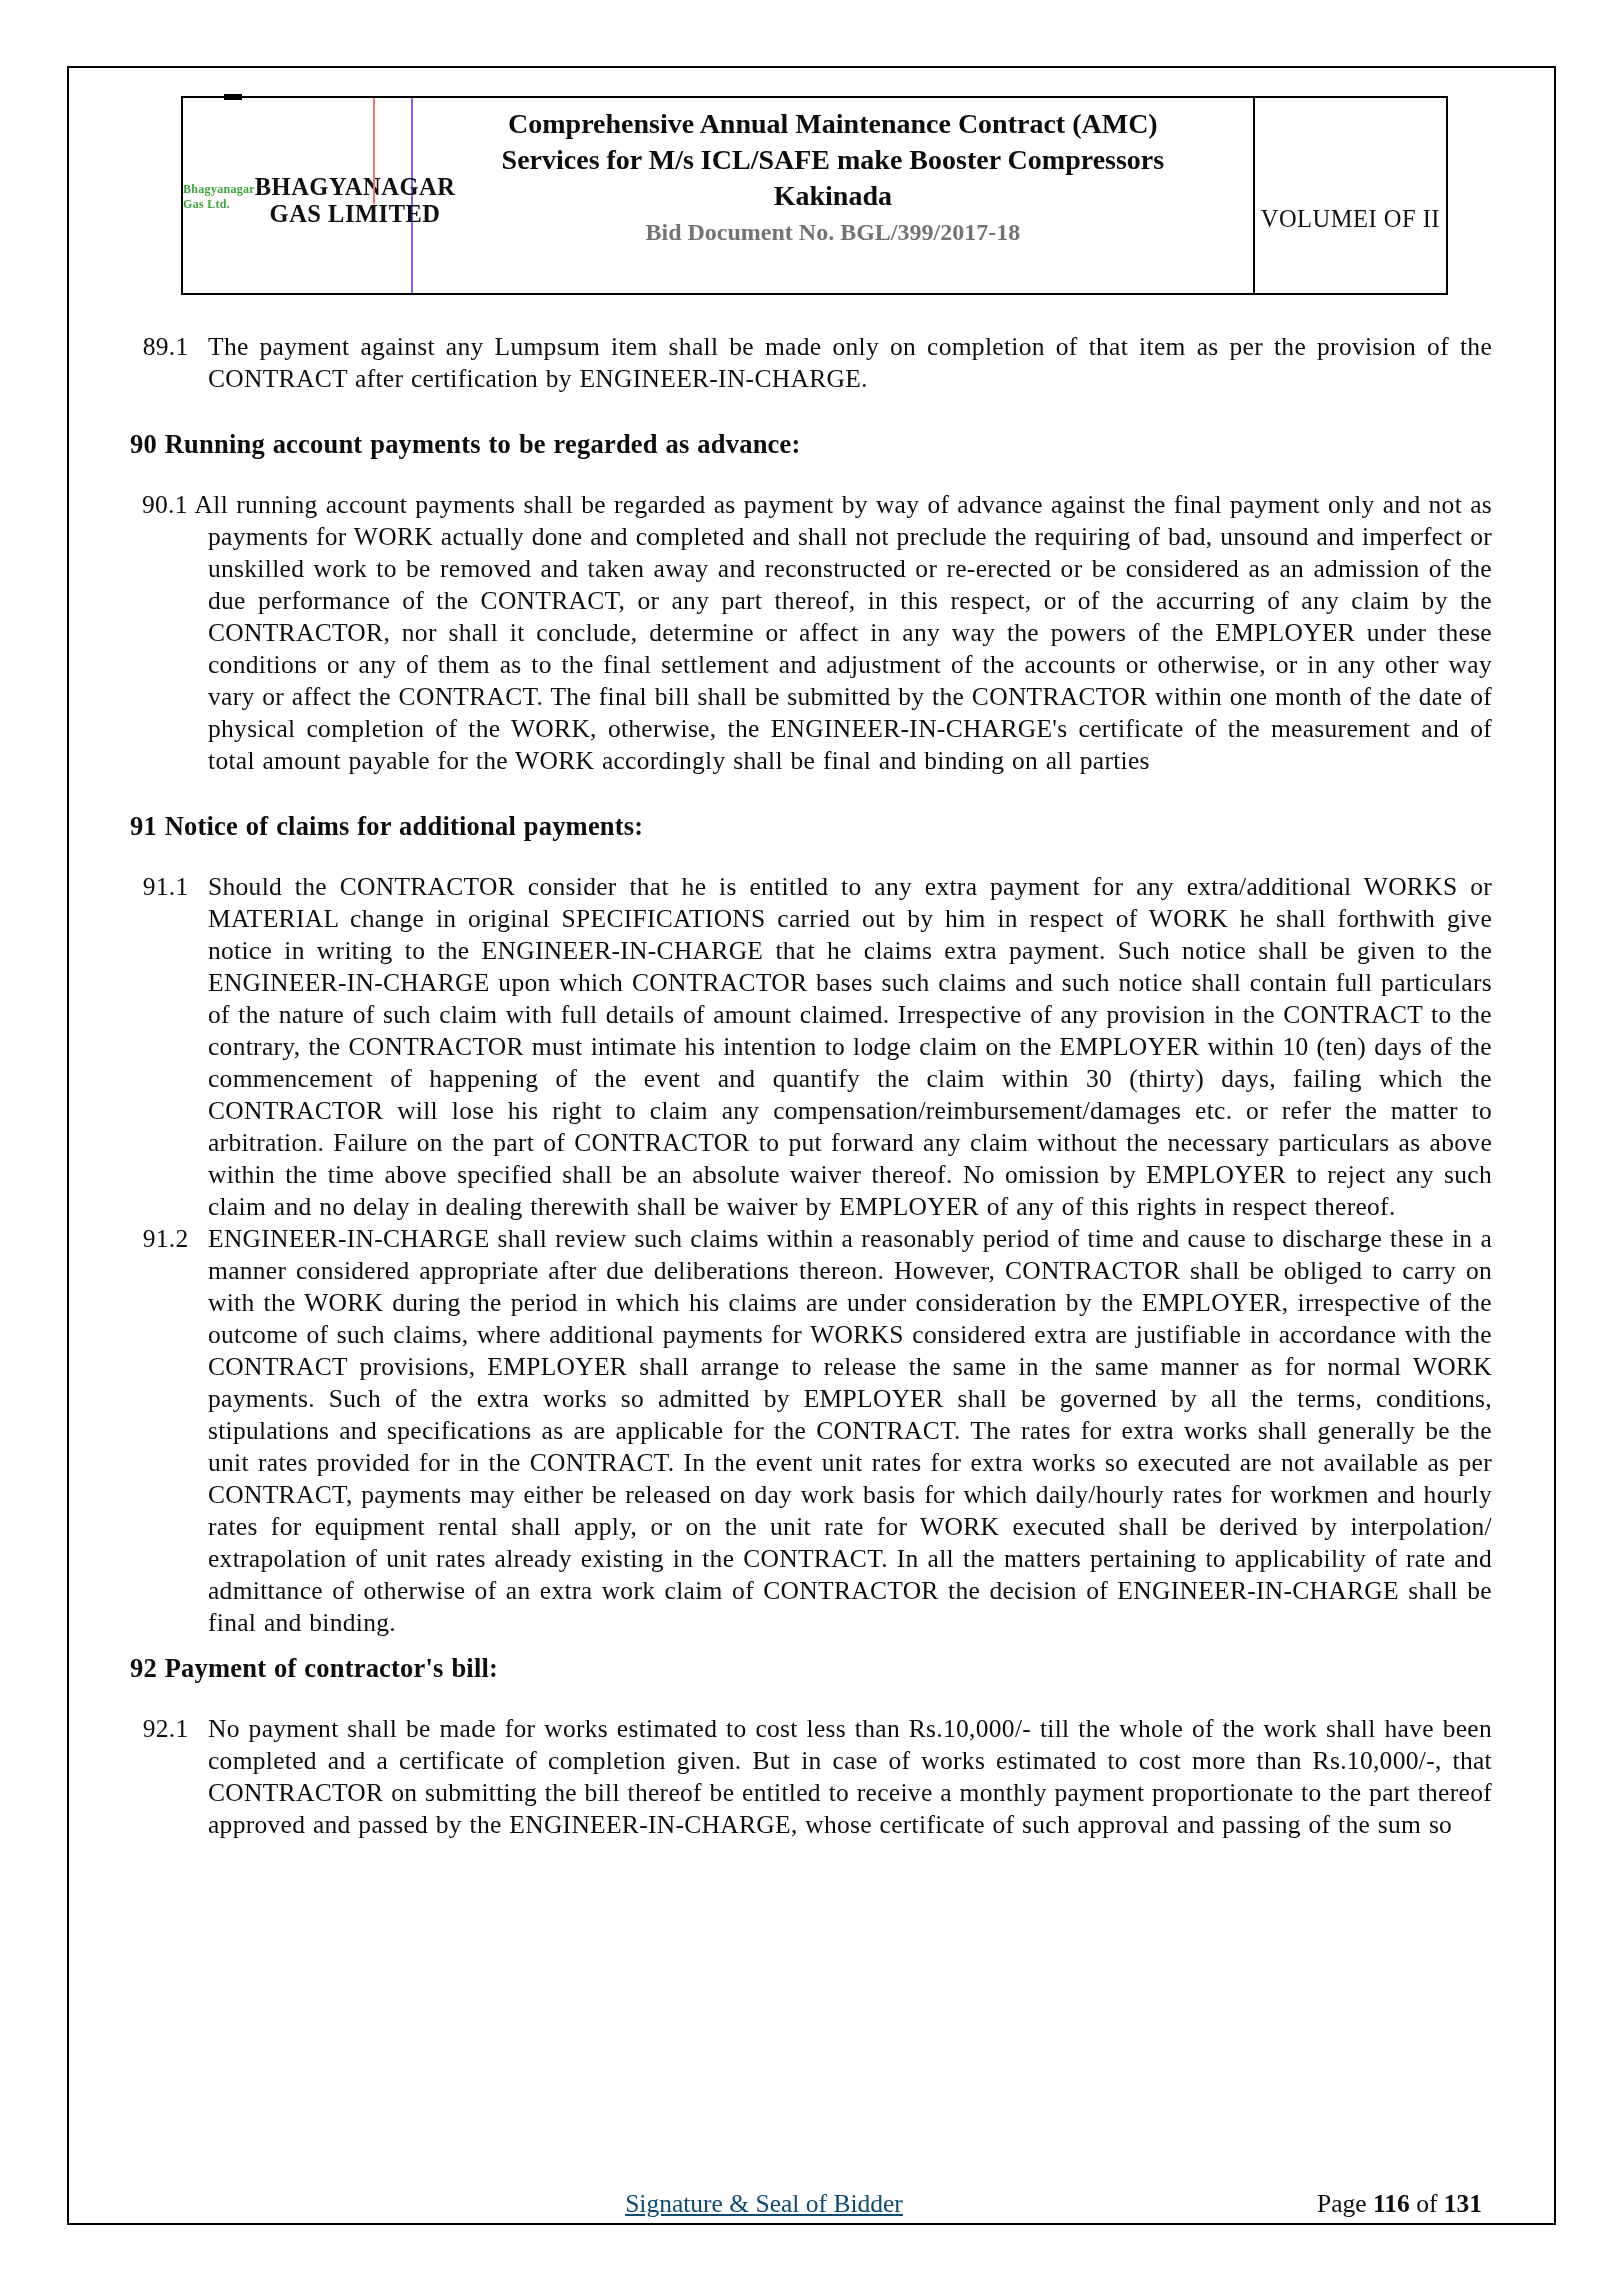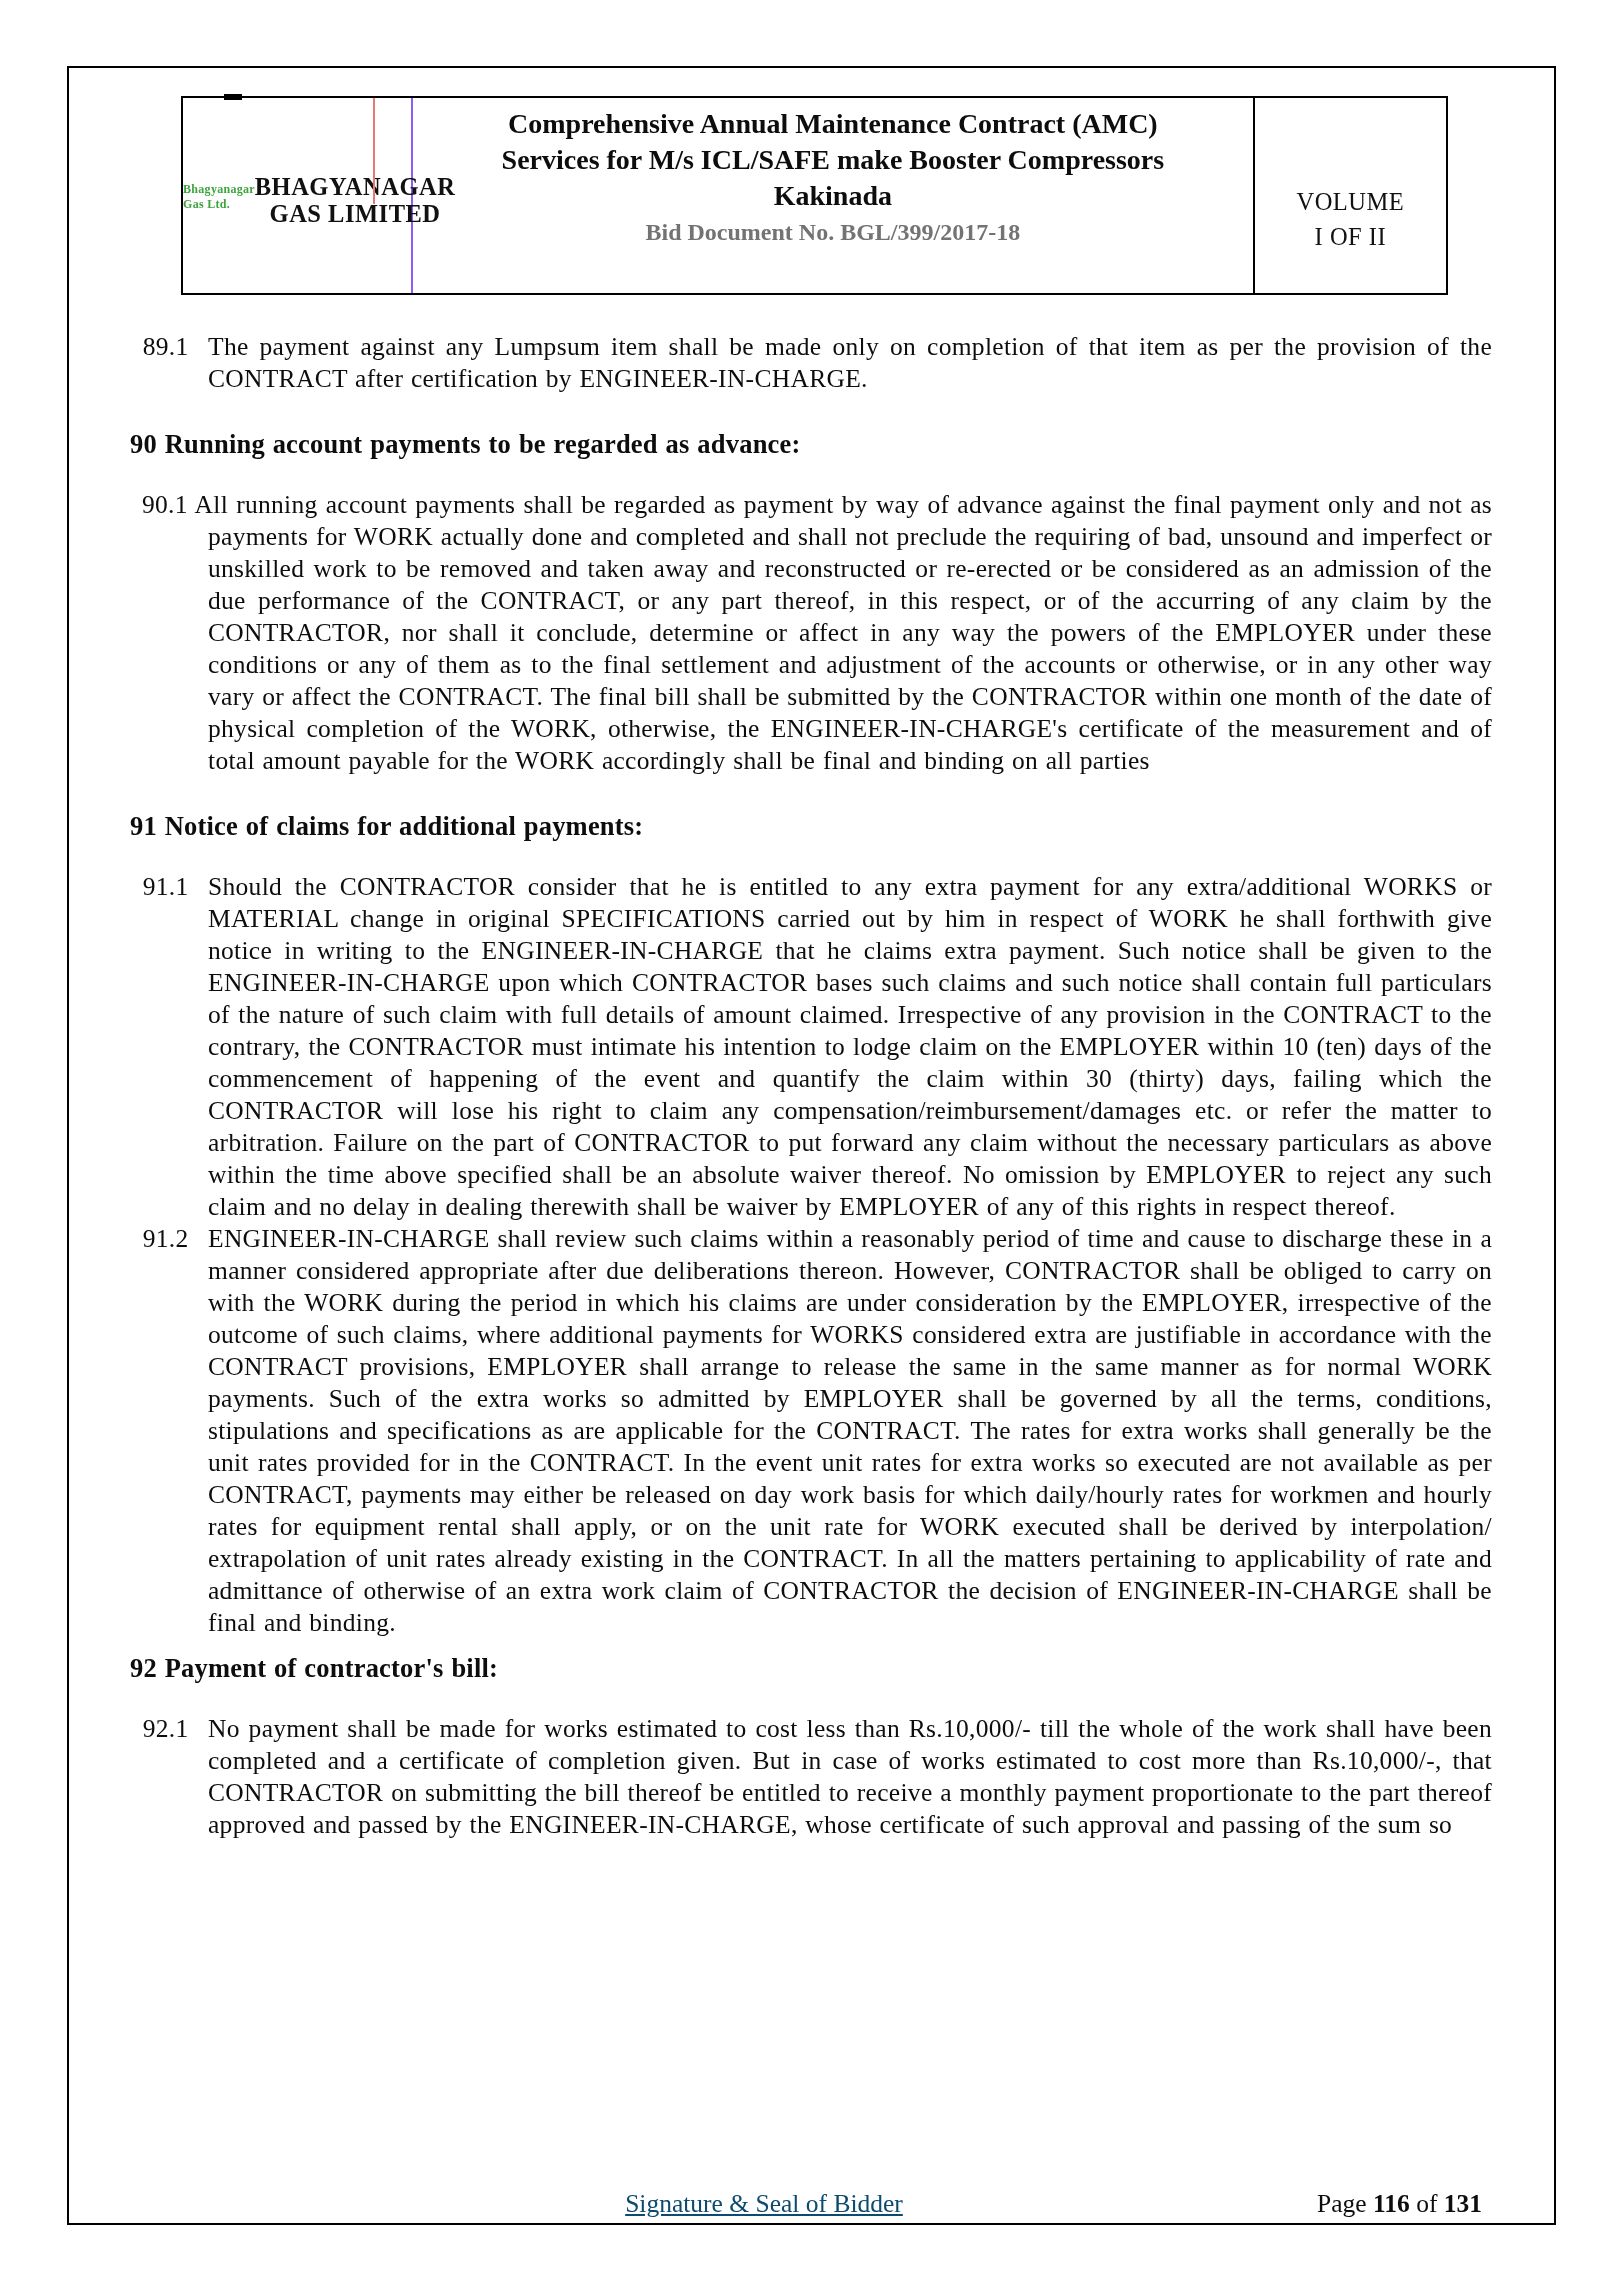--- a/index.html
+++ b/index.html
@@ -36,21 +36,21 @@
     width:847px;border-left:2px solid #8b5cf6;border-right:2px solid #000;
     text-align:center;padding-top:7.8px;
   }
   .title-line{
     font-weight:bold;font-size:28px;line-height:36px;color:#0d0d0d;white-space:nowrap;
   }
   .bid-doc{
     font-weight:bold;font-size:24px;line-height:37px;color:#737373;white-space:nowrap;
   }
   .volume-cell{
-    width:192px;display:flex;flex-direction:column;align-items:center;justify-content:center;
+    width:192px;display:flex;align-items:center;justify-content:center;
     font-size:24.5px;line-height:35px;letter-spacing:0.5px;margin-top:46px;
   }
   
   .doc-body{
     position:absolute;left:130px;top:331px;width:1362px;
     font-size:25.5px;line-height:32px;letter-spacing:0.3px;word-spacing:1px;color:#0d0d0d;
   }
   .para{
     position:relative;padding-left:78px;text-align:justify;margin:0;
   }

